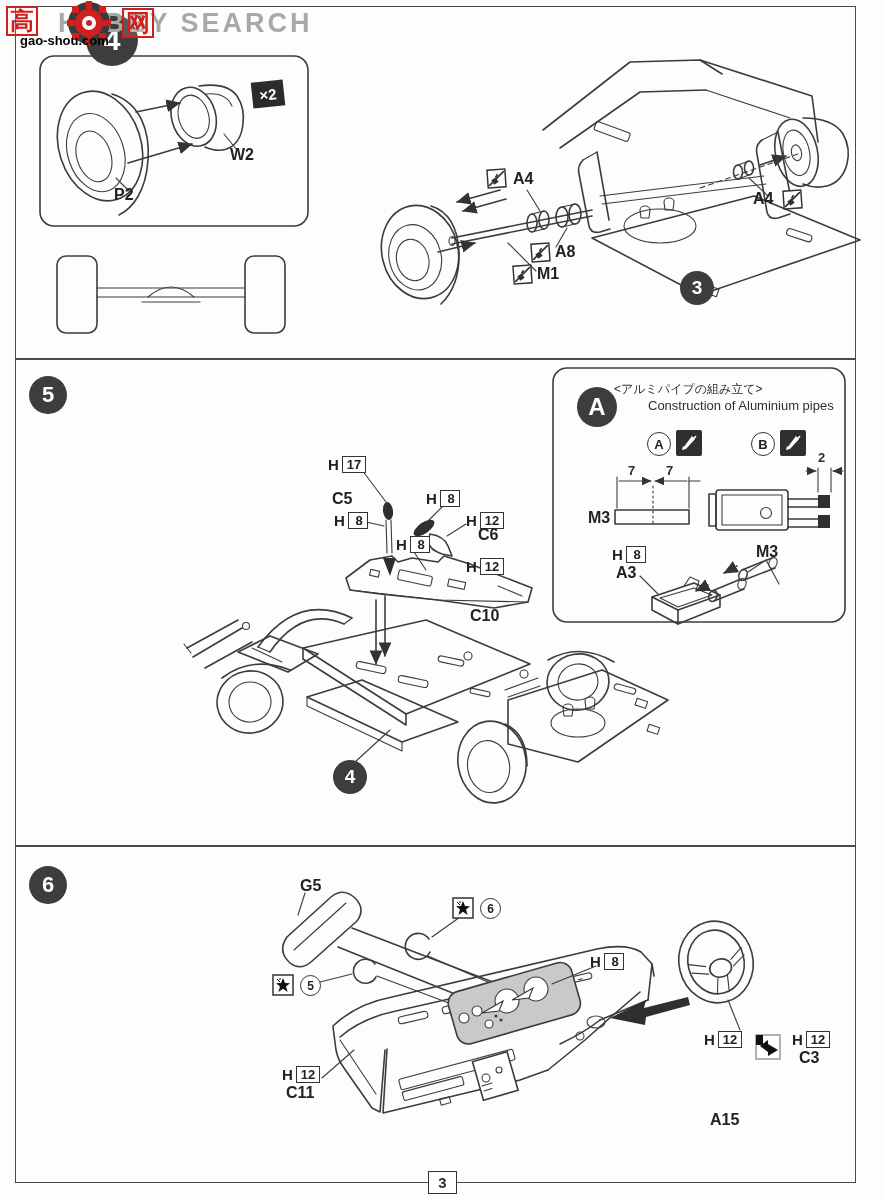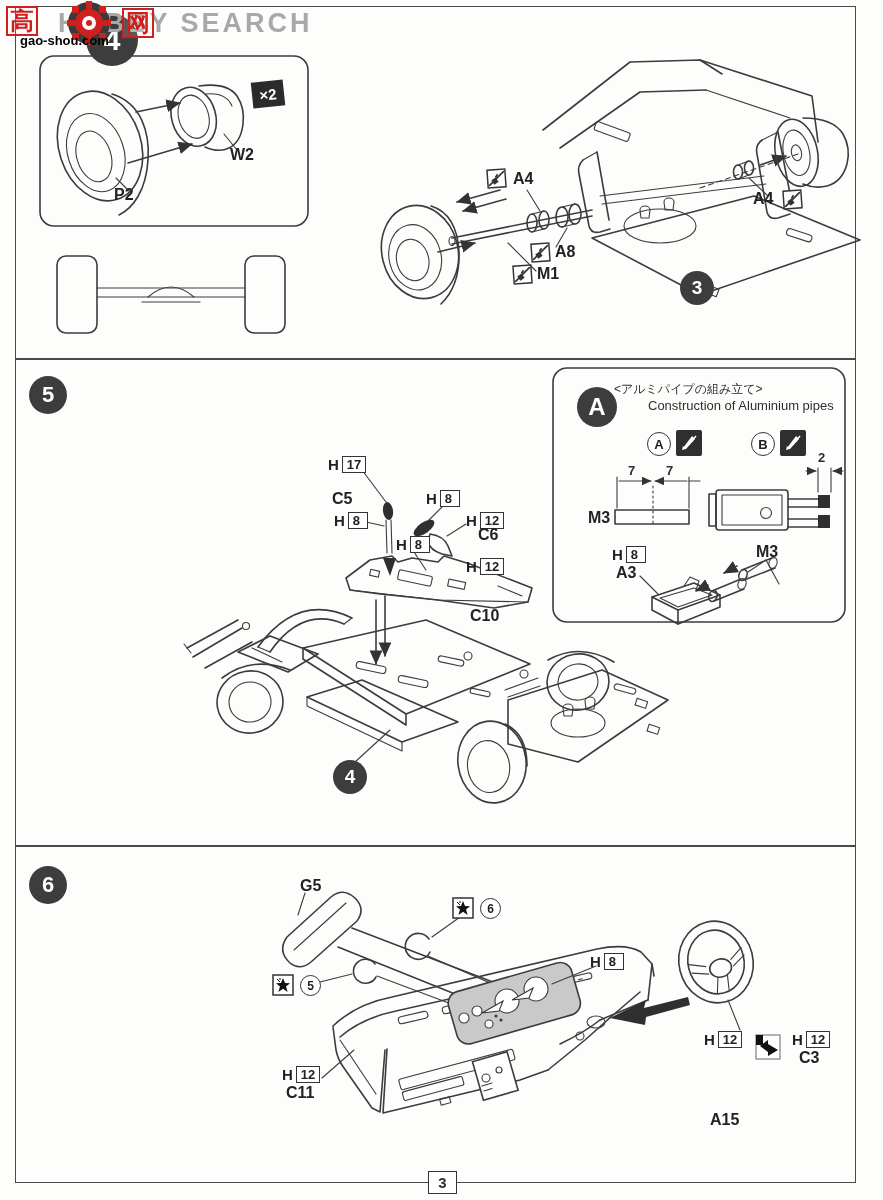--- a/index.html
+++ b/index.html
@@ -8,21 +8,21 @@
   .frame{position:absolute;left:15px;top:6px;width:839px;height:1175px;border:1.6px solid #4a4a4a;}
   .divider{position:absolute;left:15px;width:841px;height:1.6px;background:#4a4a4a;}
   .stepc{position:absolute;border-radius:50%;background:#3d3d3d;color:#fff;display:flex;
          align-items:center;justify-content:center;font-weight:bold;}
   .circ-thin{position:absolute;border-radius:50%;border:1.4px solid #333;background:#fff;color:#222;
          display:flex;align-items:center;justify-content:center;font-weight:bold;}
   .pcode{position:absolute;font-size:16px;font-weight:bold;color:#222;white-space:nowrap;}
   .plabel{position:absolute;display:flex;align-items:center;gap:3px;font-weight:bold;color:#222;}
   .plabel .hl{font-size:15px;}
   .plabel .hbox{border:1.5px solid #333;background:#fff;font-size:13px;line-height:15px;
-                padding:0 4px;min-width:10px;text-align:left;}
+                padding:0 4px;min-width:10px;text-align:right;}
   .icon{position:absolute;}
   .badge{position:absolute;background:#2b2b2b;color:#fff;font-weight:bold;font-size:15px;
          display:flex;align-items:center;justify-content:center;}
   .txt{position:absolute;white-space:nowrap;}
   .wm-search{position:absolute;left:58px;top:8px;font-size:27px;font-weight:bold;color:#a8a8a8;
              letter-spacing:3px;z-index:3;}
   .wm-char{position:absolute;font-size:24px;font-weight:bold;color:#cf1f1f;border:2px solid #cf1f1f;
            line-height:26px;padding:0 2px;background:rgba(255,255,255,.15);z-index:5;}
   .wm-url{position:absolute;left:20px;top:33px;font-size:13px;font-weight:bold;color:#000000;z-index:5;}
   .pageno{position:absolute;left:428px;top:1171px;width:27px;height:21px;border:1.6px solid #333;

